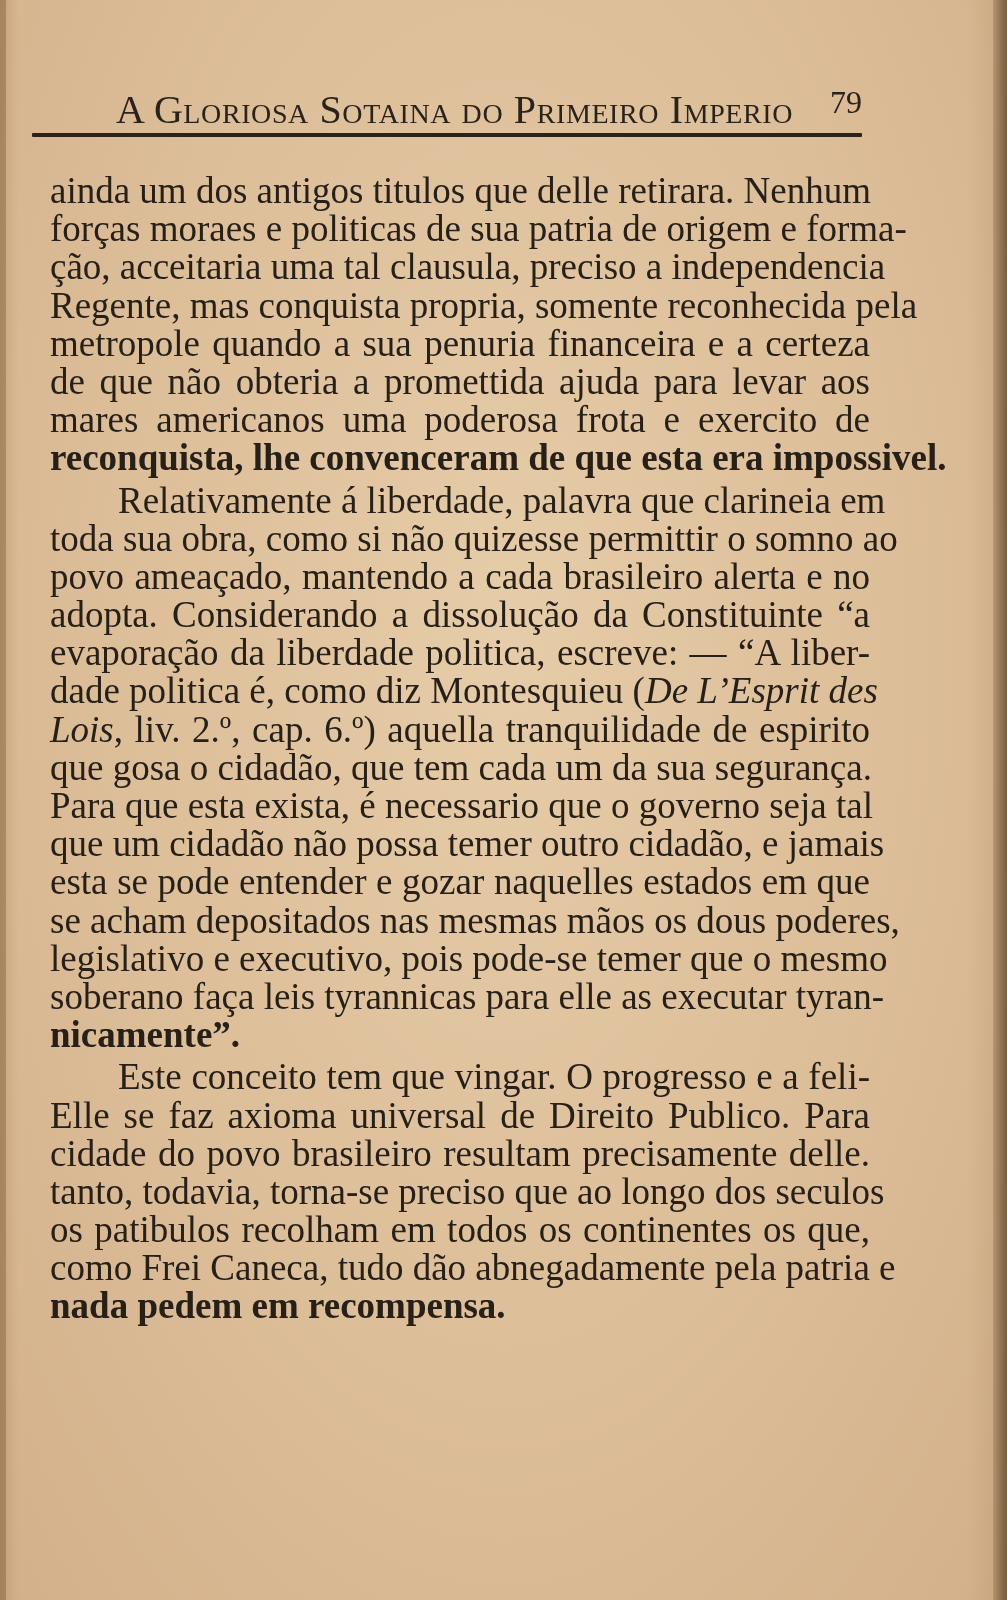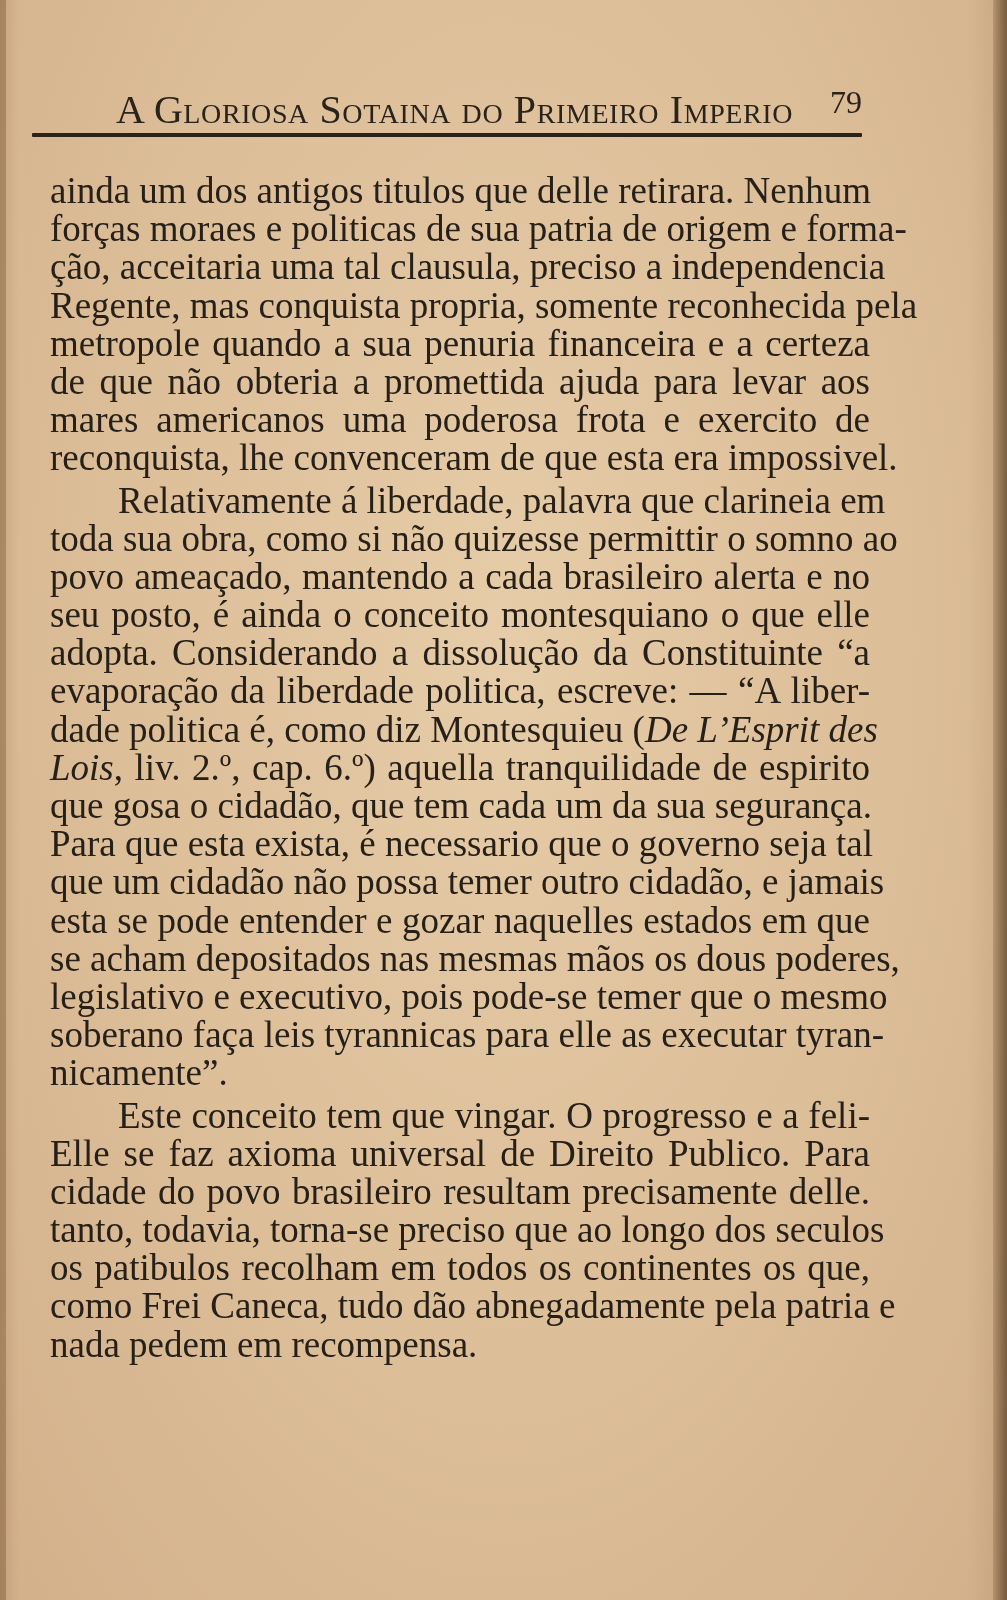--- a/index.html
+++ b/index.html
@@ -83,20 +83,21 @@
       font-size: 37px;
       line-height: 38.2px;
       text-align: justify;
       text-align-last: justify;
       white-space: nowrap;
       height: 38.2px;
       overflow: visible;
     }
     .line.last {
       text-align-last: left;
+      font-weight: bold;
     }
     .line.indent {
       padding-left: 68px;
     }
     .para-gap {
       height: 4px;
     }
     em { }
   </style>
 </head>
@@ -123,21 +124,20 @@
       <span class="line">de que não obteria a promettida ajuda para levar aos</span>
       <span class="line">mares americanos uma poderosa frota e exercito de</span>
       <span class="line last">reconquista, lhe convenceram de que esta era impossivel.</span>
     </div>
     <div class="para-gap"></div>
 
     <div>
       <span class="line indent">Relativamente á liberdade, palavra que clarineia em</span>
       <span class="line">toda sua obra, como si não quizesse permittir o somno ao</span>
       <span class="line">povo ameaçado, mantendo a cada brasileiro alerta e no</span>
-      <span class="line">seu posto, é ainda o conceito montesquiano o que elle</span>
       <span class="line">adopta. Considerando a dissolução da Constituinte “a</span>
       <span class="line">evaporação da liberdade politica, escreve: — “A liber-</span>
       <span class="line"><span>dade politica é, como diz Montesquieu (</span><em>De L’Esprit des</em></span>
       <span class="line"><em>Lois</em><span>, liv. 2.º, cap. 6.º) aquella tranquilidade de espirito</span></span>
       <span class="line">que gosa o cidadão, que tem cada um da sua segurança.</span>
       <span class="line">Para que esta exista, é necessario que o governo seja tal</span>
       <span class="line">que um cidadão não possa temer outro cidadão, e jamais</span>
       <span class="line">esta se pode entender e gozar naquelles estados em que</span>
       <span class="line">se acham depositados nas mesmas mãos os dous poderes,</span>
       <span class="line">legislativo e executivo, pois pode-se temer que o mesmo</span>

